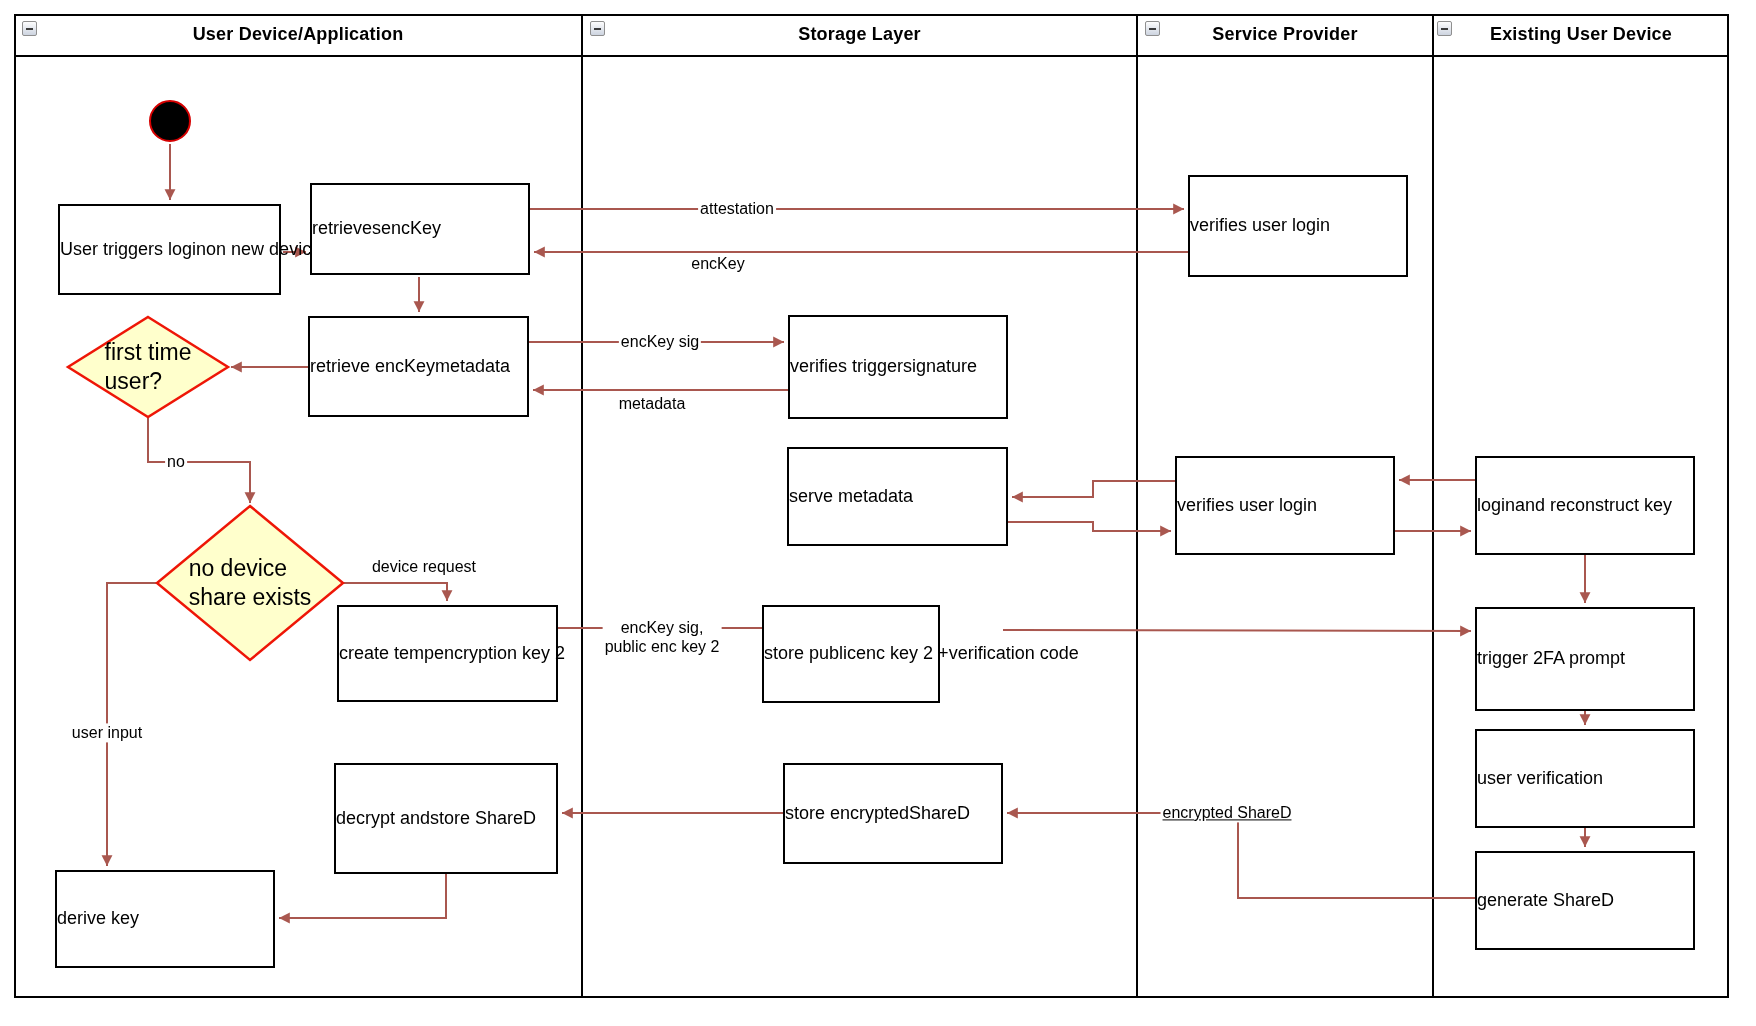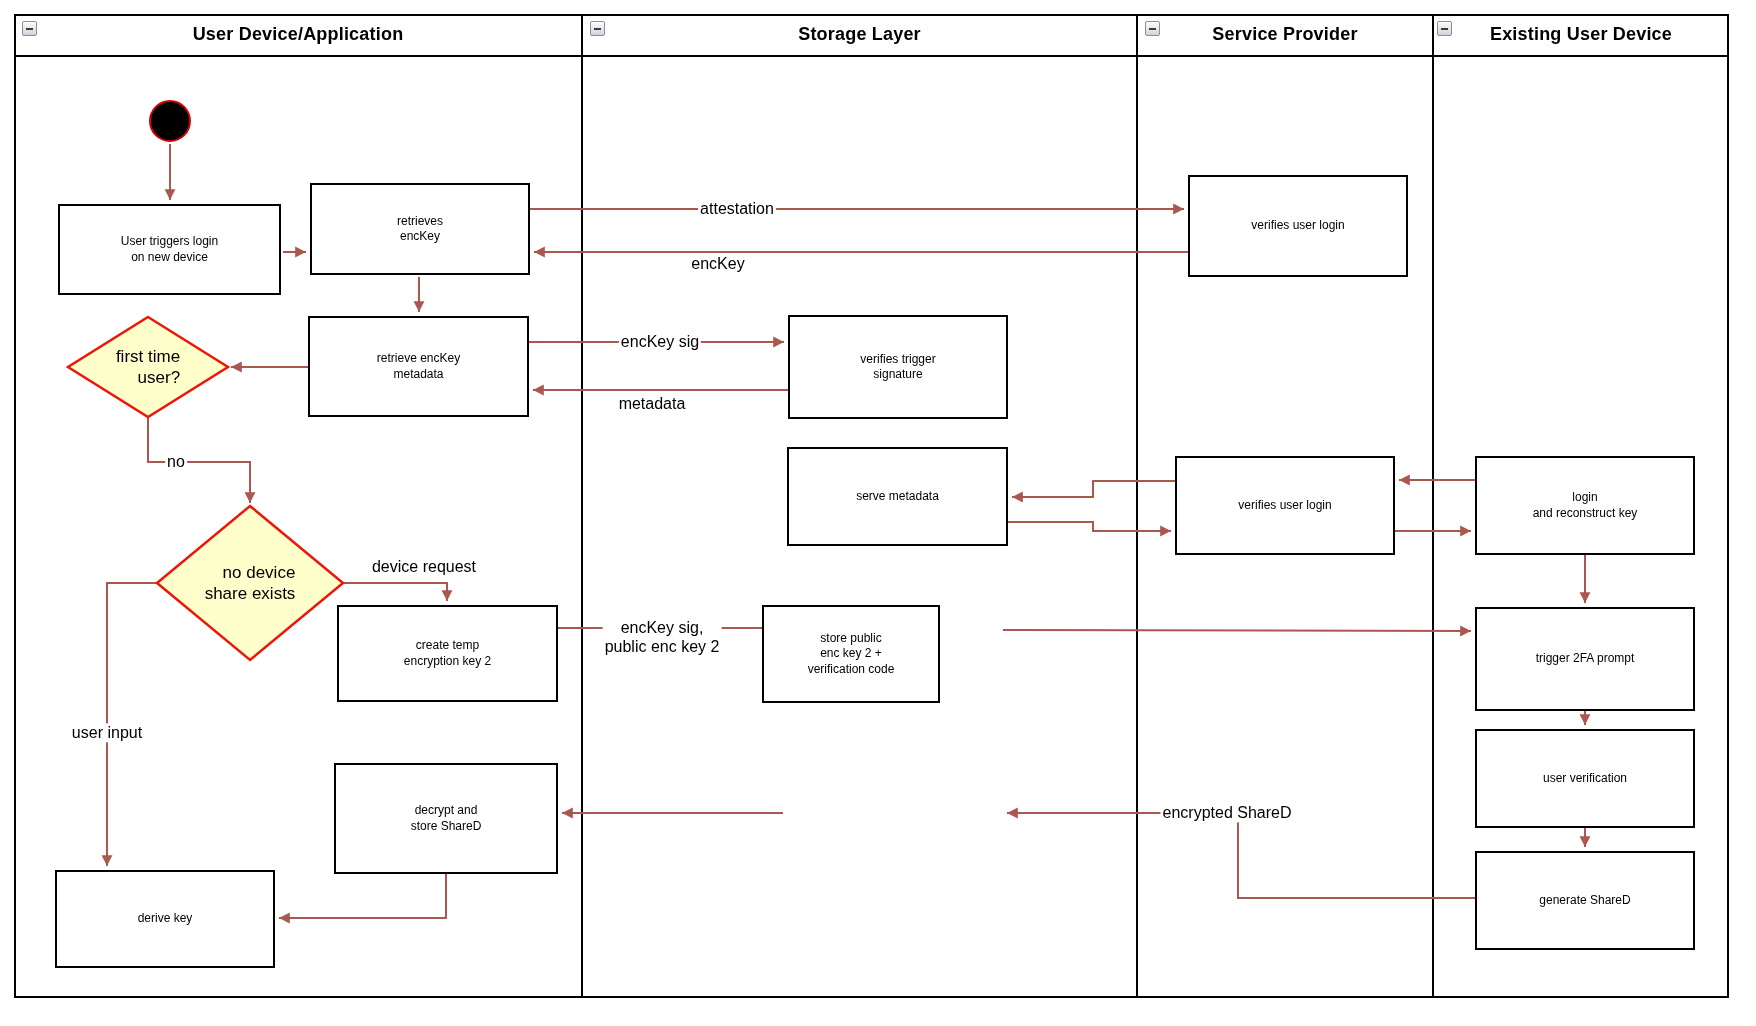--- a/index.html
+++ b/index.html
@@ -10,33 +10,33 @@
   }
   .abs{position:absolute;box-sizing:border-box;}
   .lane-title{
     display:flex;align-items:center;justify-content:center;
     font-weight:bold;font-size:18px;letter-spacing:.2px;
   }
   .vline,.hline{background:#000;}
   .frame{border:2px solid #000;}
   .node-box{
     background:#fff;border:2px solid #000;
-    display:flex;flex-direction:column;align-items:center;justify-content:center;
-    font-size:12px;line-height:1.28;text-align:center;
+    display:flex;flex-direction:row;align-items:center;
+    font-size:18px;line-height:1.28;text-align:center;
   }
   .node-label-line{display:block;white-space:nowrap;}
   .edge-label{
     position:absolute;transform:translate(-50%,-50%);
     font-size:16px;line-height:1.2;text-align:center;white-space:nowrap;
     pointer-events:none;
   }
   .edge-label.bg{background:#ffffff;padding:0 2px;}
   .diamond-label{
     position:absolute;transform:translate(-50%,-50%);
-    font-size:17px;line-height:1.25;text-align:right;white-space:nowrap;
+    font-size:23px;line-height:1.25;text-align:left;white-space:nowrap;
   }
   .collapse-btn{
     position:absolute;width:15px;height:15px;border:1px solid #8f8f8f;border-radius:2px;
     background:linear-gradient(#fdfdfd,#cdd4e0);
     display:flex;align-items:center;justify-content:center;cursor:pointer;
   }
   .collapse-btn::after{content:"";width:7px;height:2px;background:#3b3b3b;display:block;}
   .start-circle{border-radius:50%;background:#000;}
   svg{position:absolute;left:0;top:0;pointer-events:none;}
 </style>
@@ -112,21 +112,21 @@
     <div class="abs edge-label bg" style="left: 176px; top: 462px;">
       <span class="node-label-line">no</span>
     </div>
     <div class="abs edge-label bg" style="left: 424px; top: 567px;">
       <span class="node-label-line">device request</span>
     </div>
     <div class="abs edge-label bg" style="left: 662px; top: 637px;">
       <span class="node-label-line">encKey sig,</span>
       <span class="node-label-line">public enc key 2</span>
     </div>
-    <div class="abs edge-label bg" style="left: 1227px; top: 813px;">
+    <div class="abs edge-label bg" style="left: 1227px; top: 813px; text-decoration: underline;">
       <span class="node-label-line">encrypted ShareD</span>
     </div>
     <div class="abs edge-label bg" style="left: 107px; top: 733px;">
       <span class="node-label-line">user input</span>
     </div>
     <div class="abs start-circle" style="left: 149px; top: 100px; width: 42px; height: 42px; background: rgb(0, 0, 0); border: 2.5px solid rgb(213, 0, 0);"></div>
     <div class="abs node-box" style="left: 58px; top: 204px; width: 223px; height: 91px; border-color: rgb(0, 0, 0);">
       <span class="node-label-line">User triggers login</span>
       <span class="node-label-line">on new device</span>
     </div>
@@ -154,20 +154,24 @@
       <span class="node-label-line">signature</span>
     </div>
     <div class="abs node-box" style="left: 787px; top: 447px; width: 221px; height: 99px; border-color: rgb(0, 0, 0);">
       <span class="node-label-line">serve metadata</span>
     </div>
     <div class="abs node-box" style="left: 762px; top: 605px; width: 178px; height: 98px; border-color: rgb(0, 0, 0);">
       <span class="node-label-line">store public</span>
       <span class="node-label-line">enc key 2 +</span>
       <span class="node-label-line">verification code</span>
     </div>
+    <div class="abs node-box" style="left: 783px; top: 763px; width: 220px; height: 101px; border-color: rgb(0, 0, 0);">
+      <span class="node-label-line">store encrypted</span>
+      <span class="node-label-line">ShareD</span>
+    </div>
     <div class="abs node-box" style="left: 1188px; top: 175px; width: 220px; height: 102px; border-color: rgb(0, 0, 0);">
       <span class="node-label-line">verifies user login</span>
     </div>
     <div class="abs node-box" style="left: 1175px; top: 456px; width: 220px; height: 99px; border-color: rgb(0, 0, 0);">
       <span class="node-label-line">verifies user login</span>
     </div>
     <div class="abs node-box" style="left: 1475px; top: 456px; width: 220px; height: 99px; border-color: rgb(0, 0, 0);">
       <span class="node-label-line">login</span>
       <span class="node-label-line">and reconstruct key</span>
     </div>

